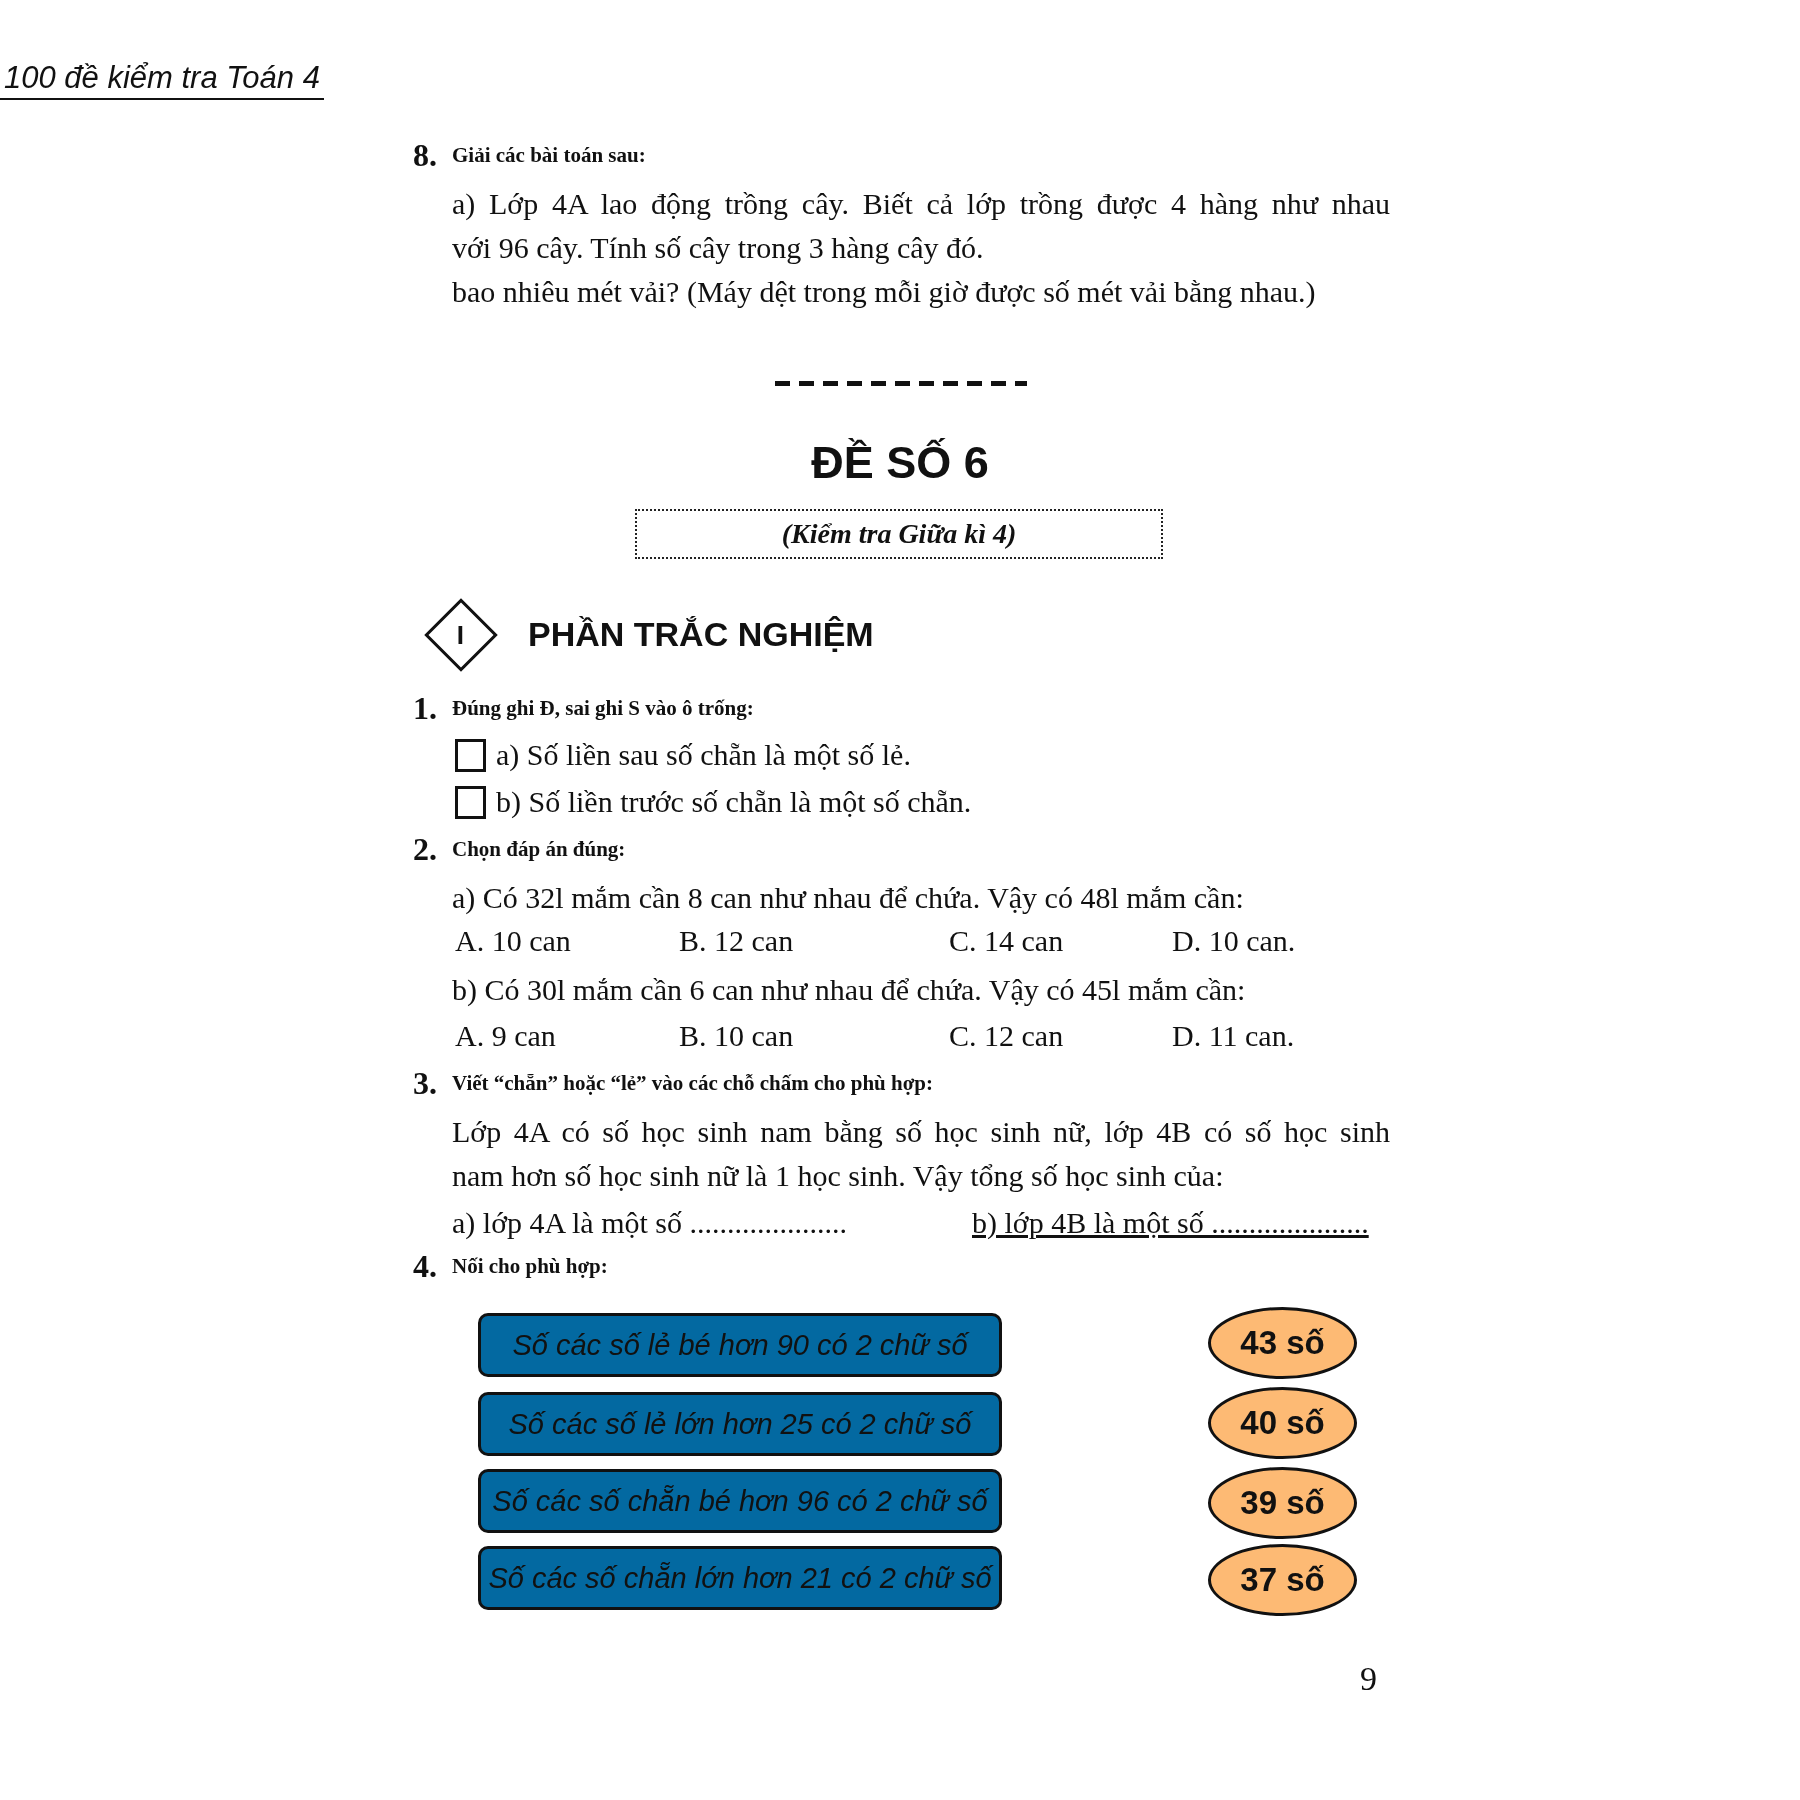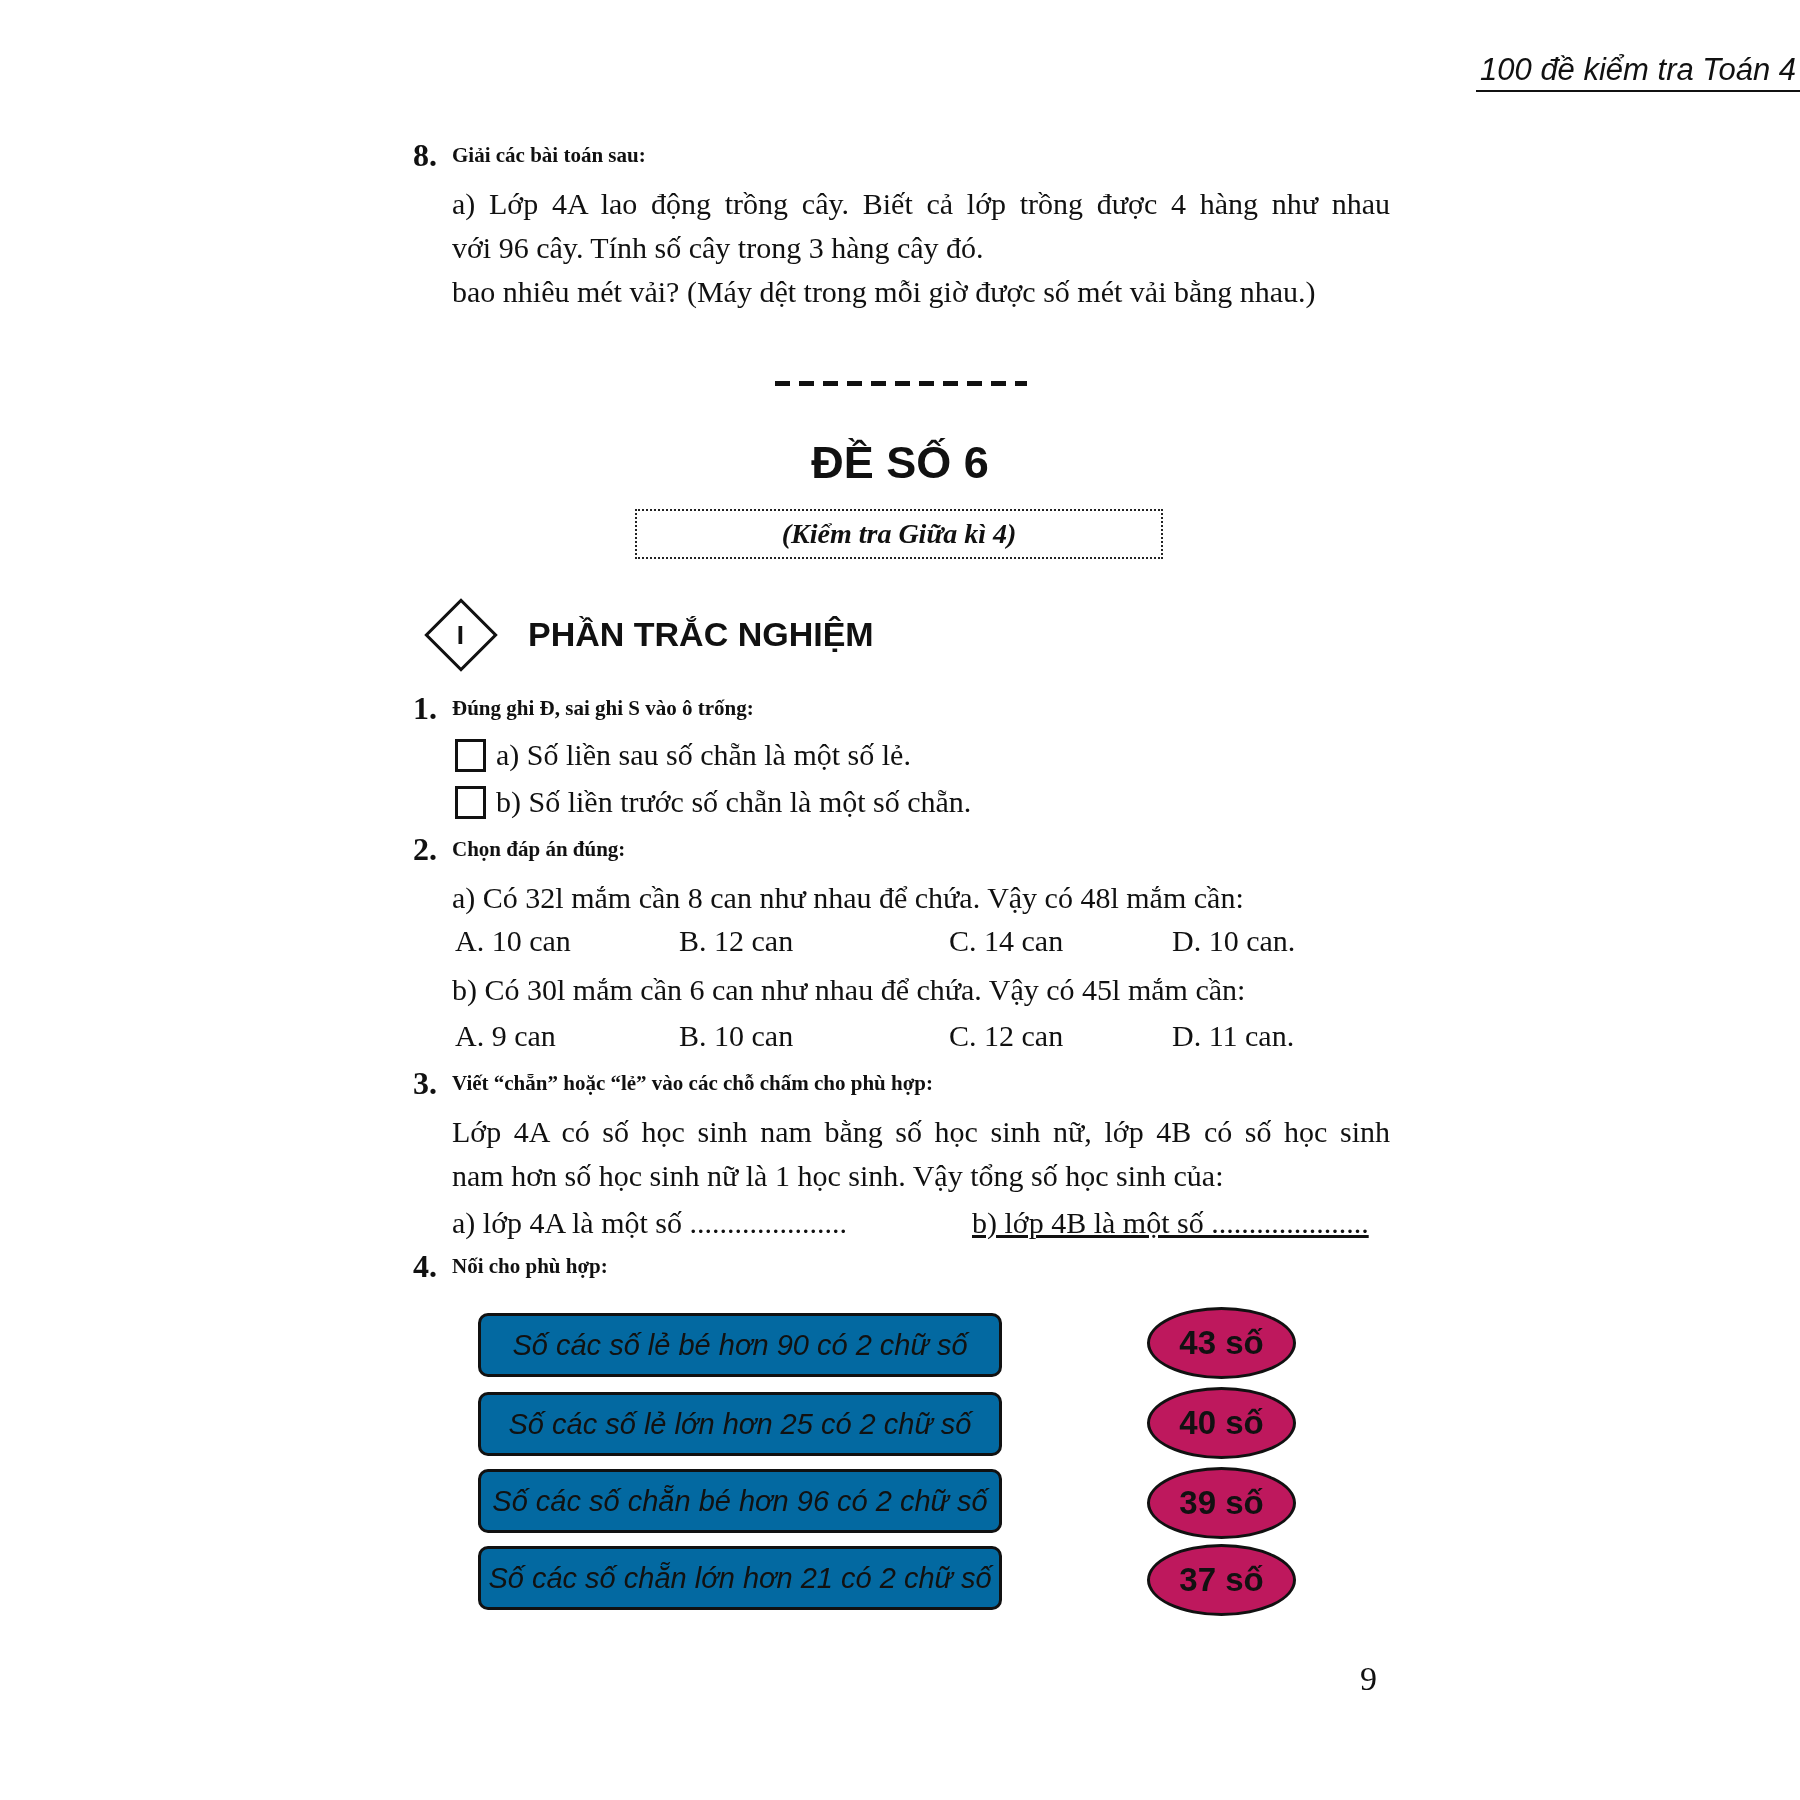--- a/index.html
+++ b/index.html
@@ -7,21 +7,21 @@
     position:relative;width:1800px;height:1800px;background:#ffffff;
     color:#111;font-family:"Liberation Serif",serif;overflow:hidden;
   }
   .abs{position:absolute;}
   .body-line{font-size:30px;line-height:44px;white-space:nowrap;}
   .para{width:938px;}
   .para div{font-size:30px;line-height:44px;}
   .just{text-align:justify;text-align-last:justify;}
   .hd{font-size:21px;font-weight:bold;line-height:40px;white-space:nowrap;}
   .qnum{font-size:32px;font-weight:bold;line-height:40px;}
-  .page-header{left:0;top:52px;width:1800px;text-align:right;}
+  .page-header{left:0;top:60px;width:1800px;text-align:left;}
   .page-header span{
     font-family:"Liberation Sans",sans-serif;font-style:italic;font-size:31px;
     border-bottom:2px solid #111;padding:0 4px 3px 4px;
   }
   .dashes{
     left:775px;top:381px;width:252px;height:5px;
     background:repeating-linear-gradient(90deg,#111 0 15px,transparent 15px 24px);
   }
   .big-title{
     left:0;top:435px;width:1800px;text-align:center;
@@ -55,22 +55,22 @@
   .choice{position:absolute;font-size:30px;line-height:40px;white-space:nowrap;}
   .mbox{
     position:absolute;left:478px;width:518px;height:58px;
     border:3px solid #111;border-radius:10px;background:#0369a1;
     display:flex;align-items:center;justify-content:center;
   }
   .mbox span{
     font-family:"Liberation Sans",sans-serif;font-style:italic;font-size:29px;white-space:nowrap;
   }
   .oval{
-    position:absolute;left:1147px;width:143px;height:66px;
-    border:3px solid #111;border-radius:50%;background:#be185d;
+    position:absolute;left:1208px;width:143px;height:66px;
+    border:3px solid #111;border-radius:50%;background:#fdba74;
     display:flex;align-items:center;justify-content:center;
   }
   .oval span{font-family:"Liberation Sans",sans-serif;font-weight:bold;font-size:33px;}
   .pageno{left:1360px;top:1660px;font-size:34px;}
 </style>
 </head>
 <body>
 
 <div id="page">
 

